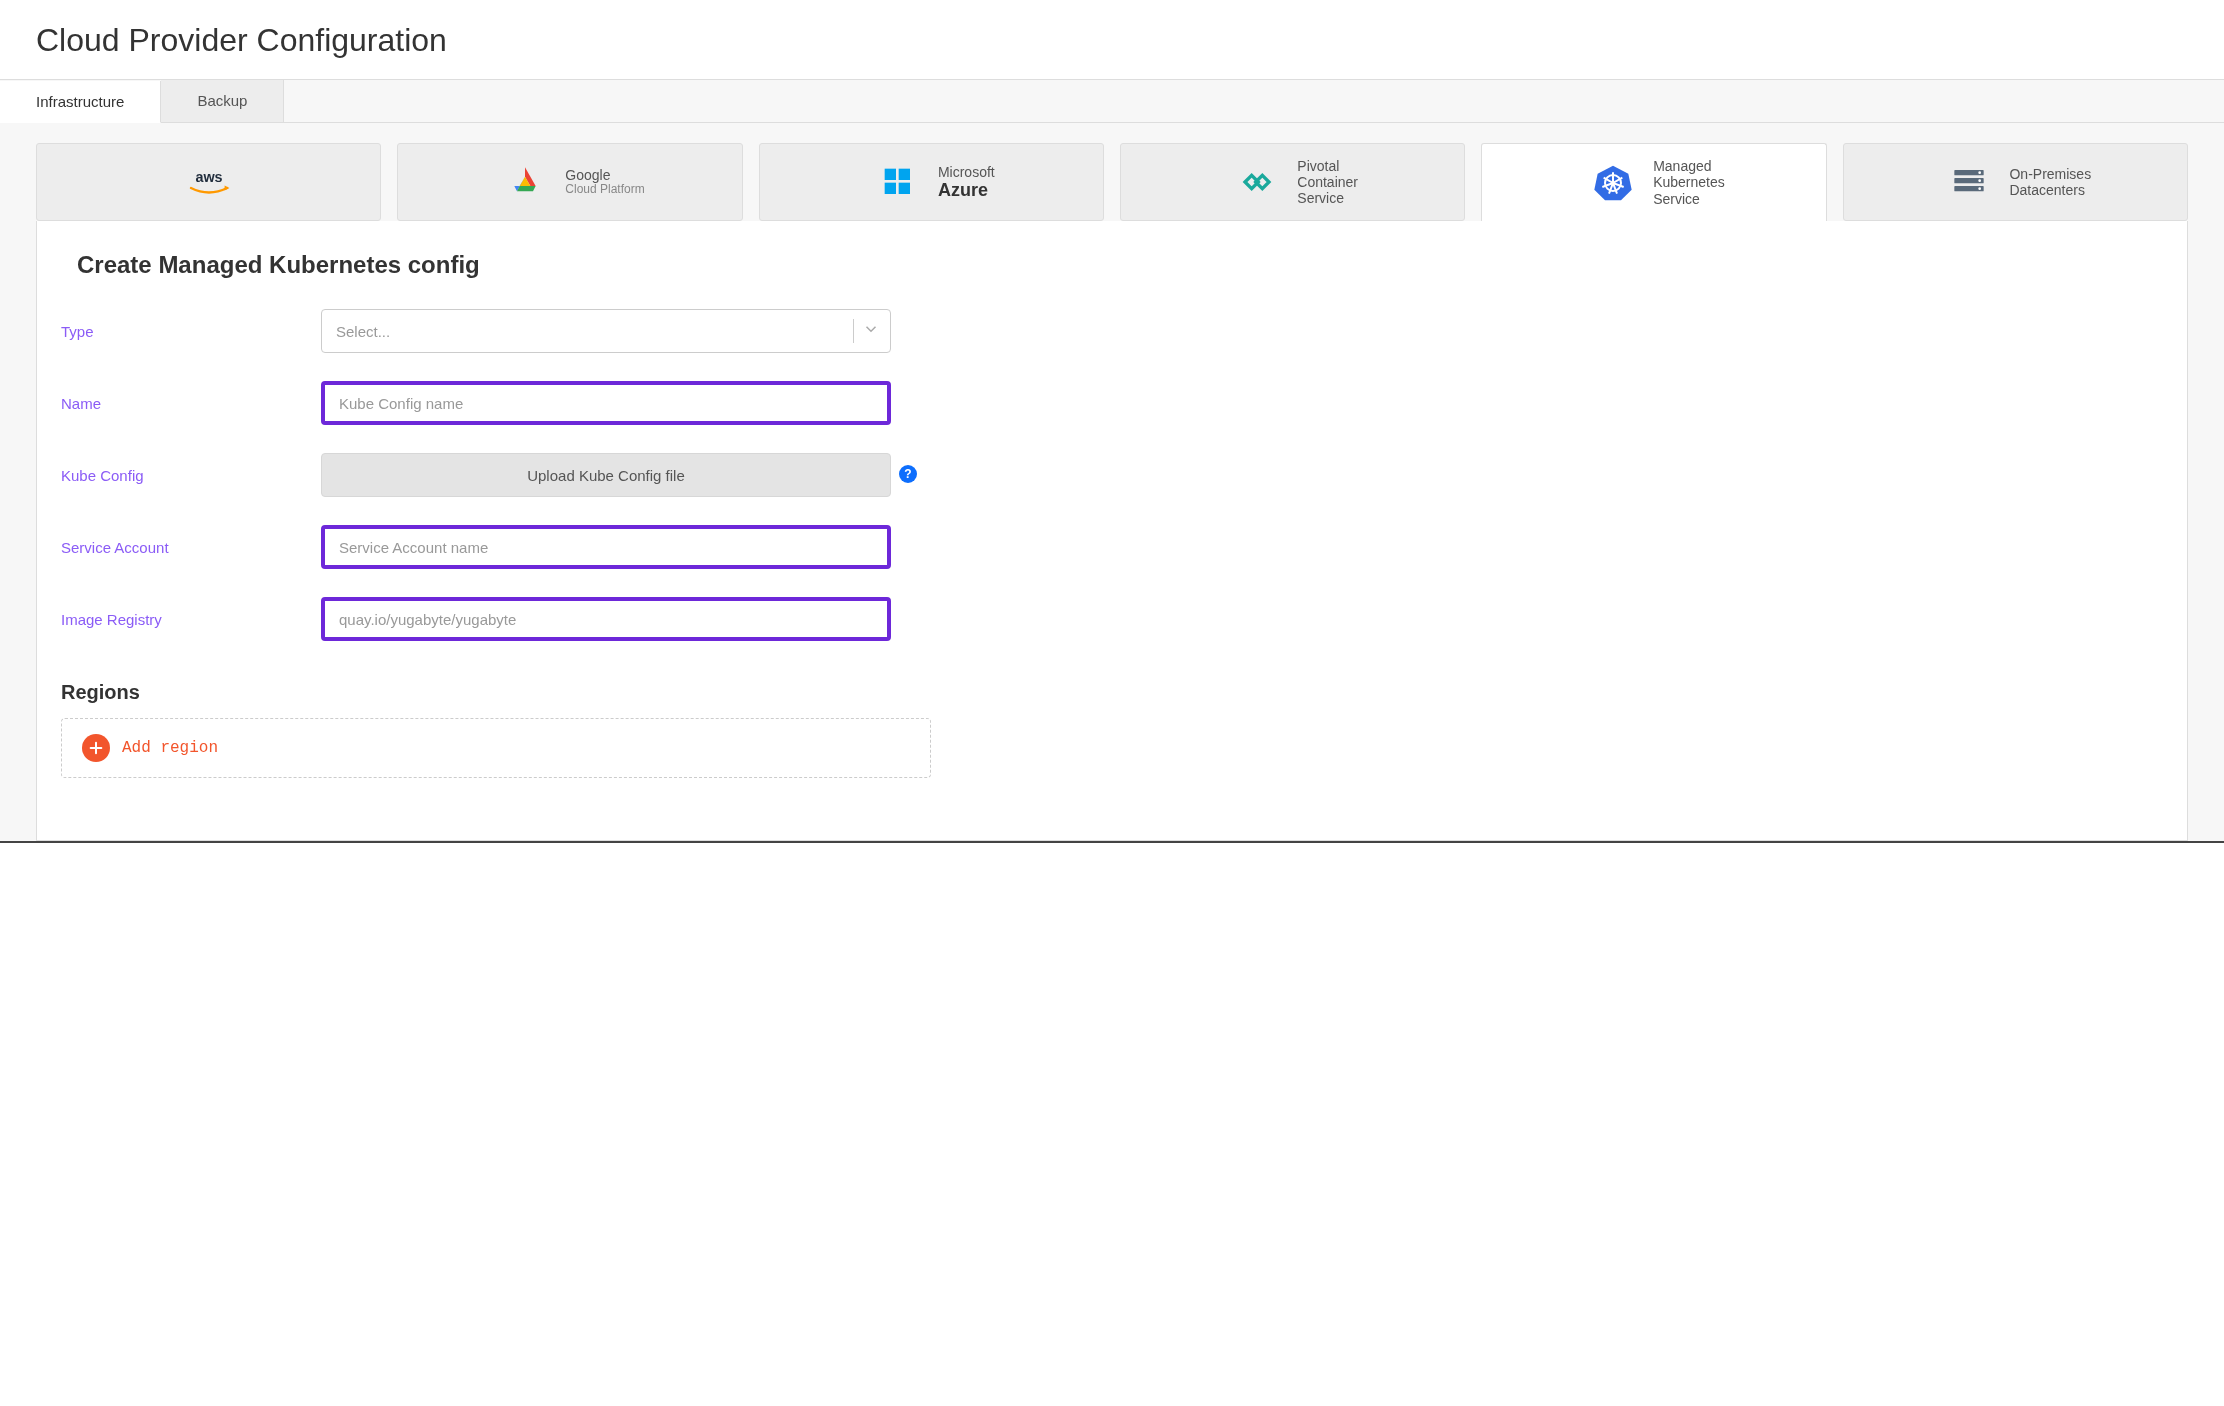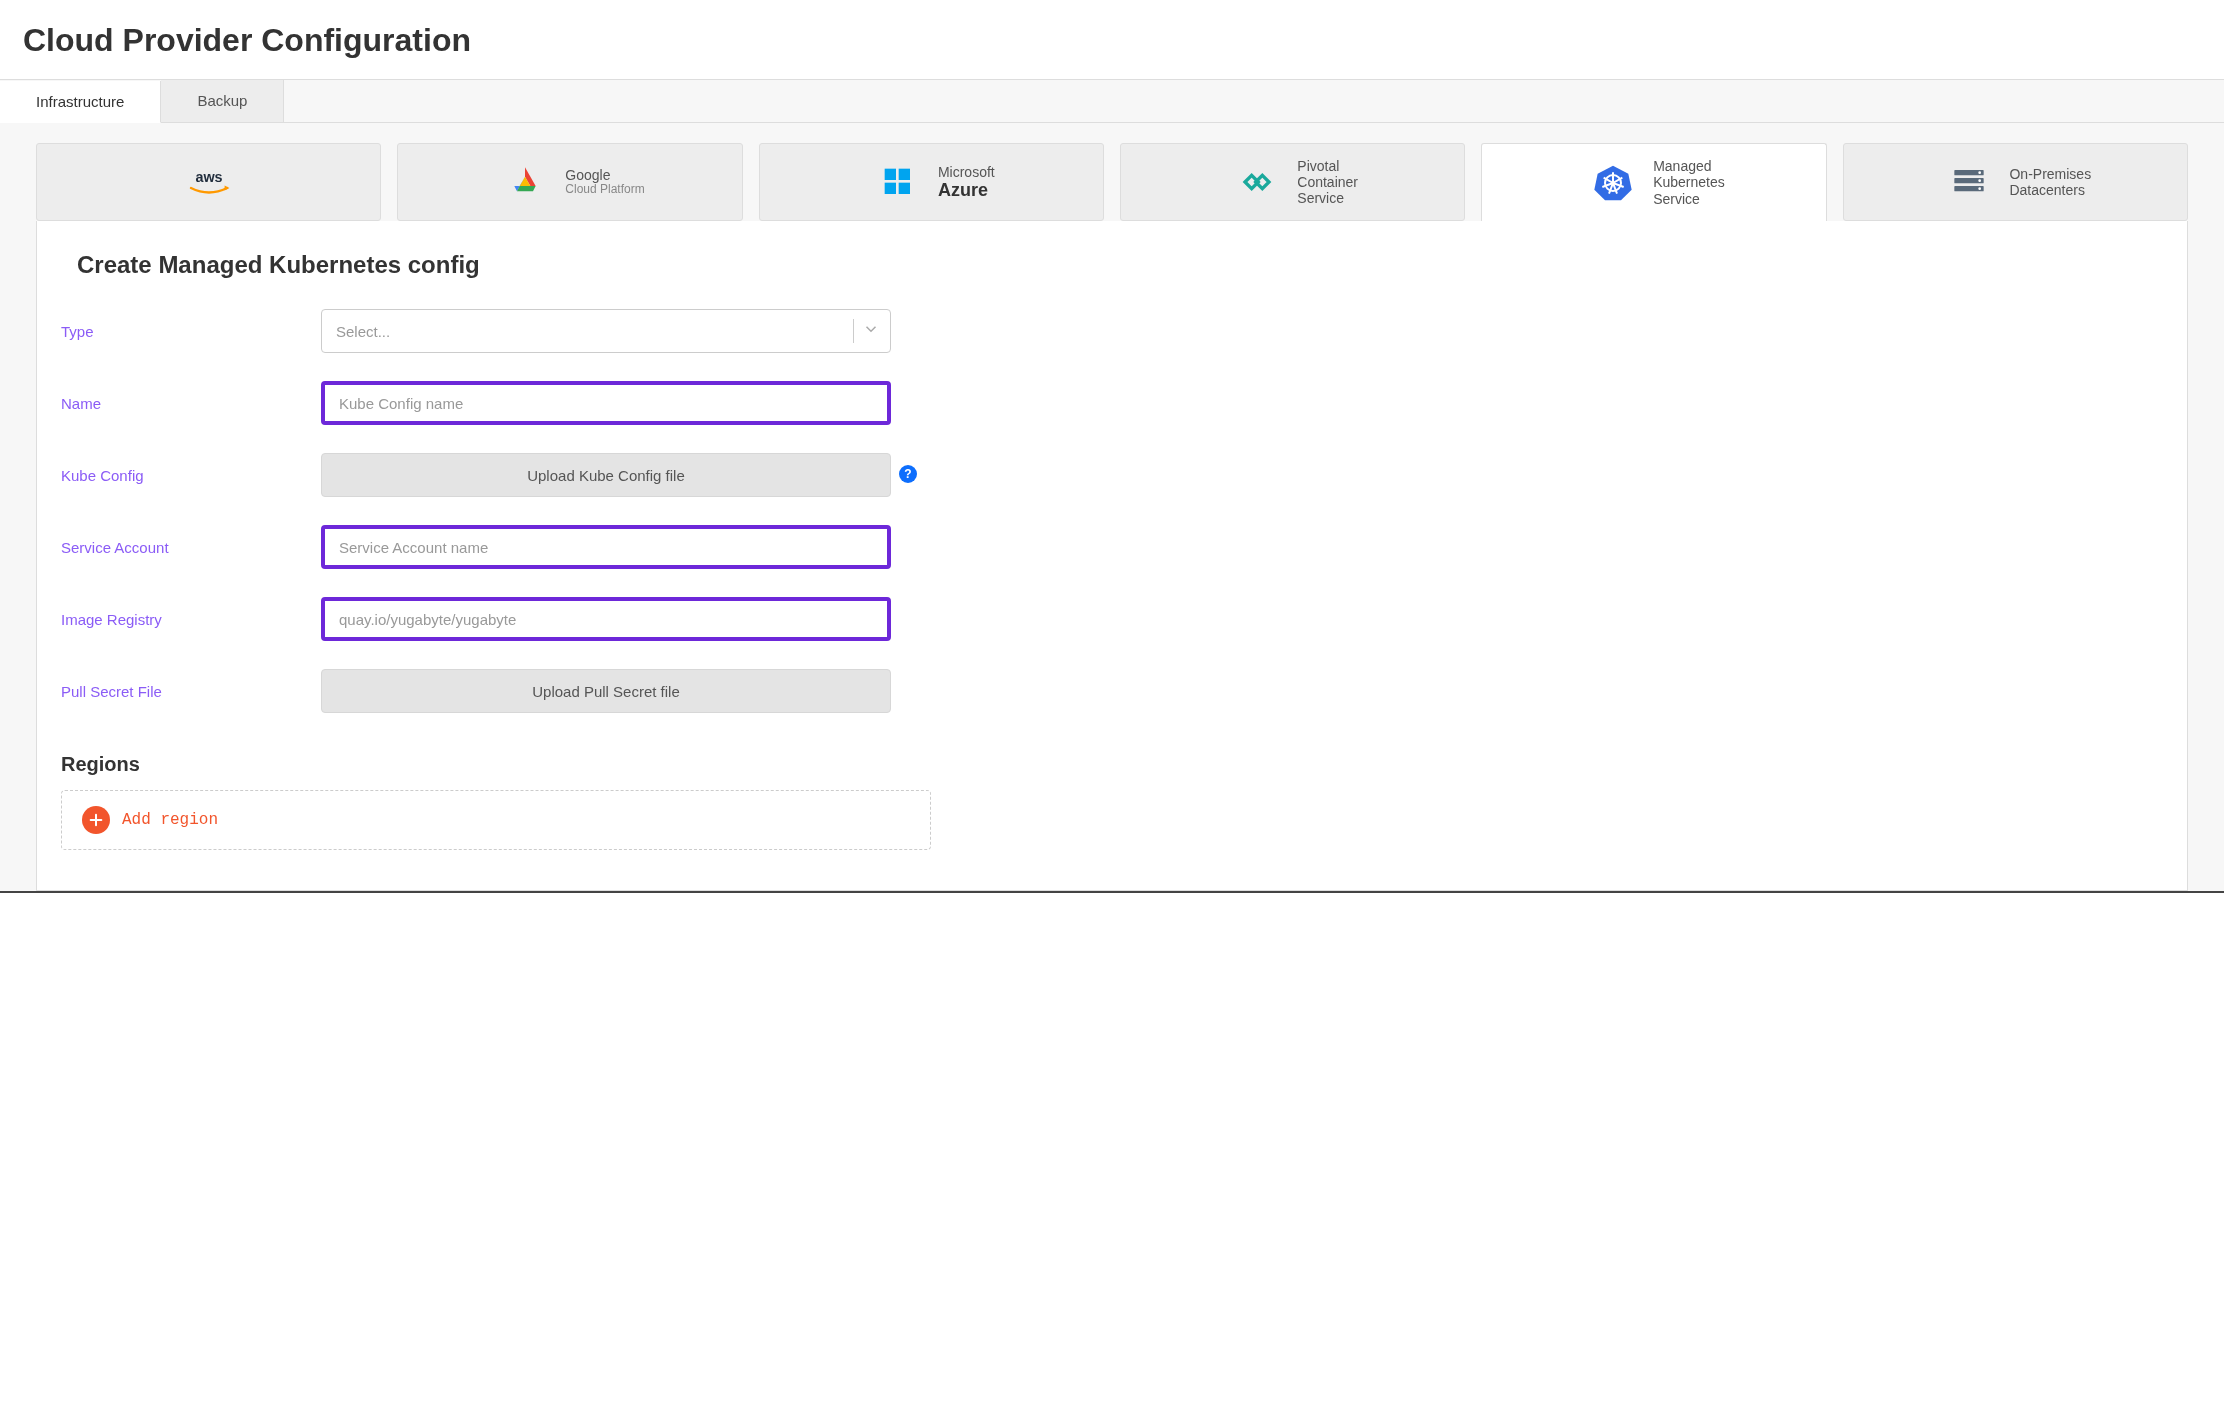--- a/index.html
+++ b/index.html
@@ -1,19 +1,19 @@
 <!DOCTYPE html>
 <html><head>
 <meta charset="utf-8">
 <style>
   * { box-sizing: border-box; }
   html, body { margin: 0; padding: 0; font-family: -apple-system, "Helvetica Neue", Arial, sans-serif; color: #333; }
   body { background: #fff; }
   .page-wrap { width: 100%; }
-  h1.page-title { font-size: 32px; font-weight: 700; margin: 22px 0 20px 23px; color: #333; }
+  h1.page-title { font-size: 32px; font-weight: 400; margin: 22px 0 20px 36px; color: #333; }
   .tabbar {
     border-top: 1px solid #ddd;
     border-bottom: 1px solid #ddd;
     background: #f7f7f7;
     display: flex;
     align-items: stretch;
   }
   .tabbar .tab {
     padding: 12px 36px;
     font-size: 15px;
@@ -269,26 +269,20 @@
         </div>
       </div>
 
       <div class="form-row">
         <label>Image Registry</label>
         <div class="control">
           <input type="text" placeholder="quay.io/yugabyte/yugabyte" style="">
         </div>
       </div>
 
-      <div class="form-row">
-        <label>Pull Secret File</label>
-        <div class="control">
-          <div class="upload-btn">Upload Pull Secret file</div>
-        </div>
-      </div>
 
       <div class="section-heading">Regions</div>
 
       <div class="add-region-box">
         <span class="plus-circle">
           <svg width="16" height="16" viewBox="0 0 24 24">
               <path d="M12 4 V20 M4 12 H20" stroke="#fff" stroke-width="3" stroke-linecap="round"></path>
             </svg>
         </span>
         <span class="add-text">Add region</span>

